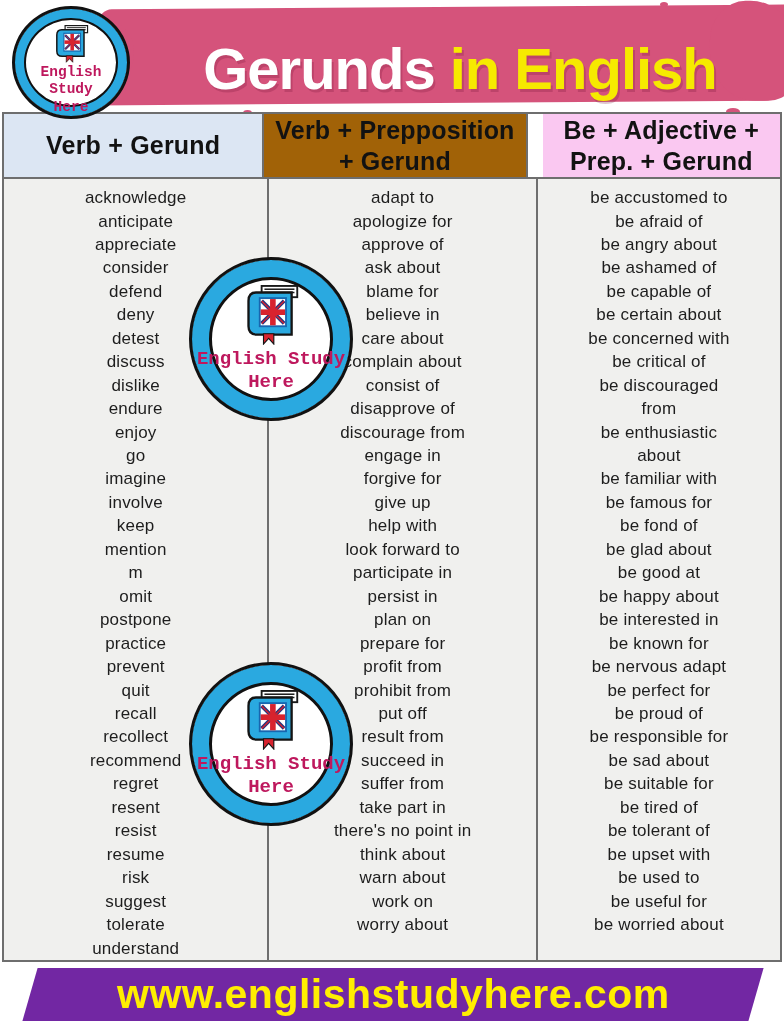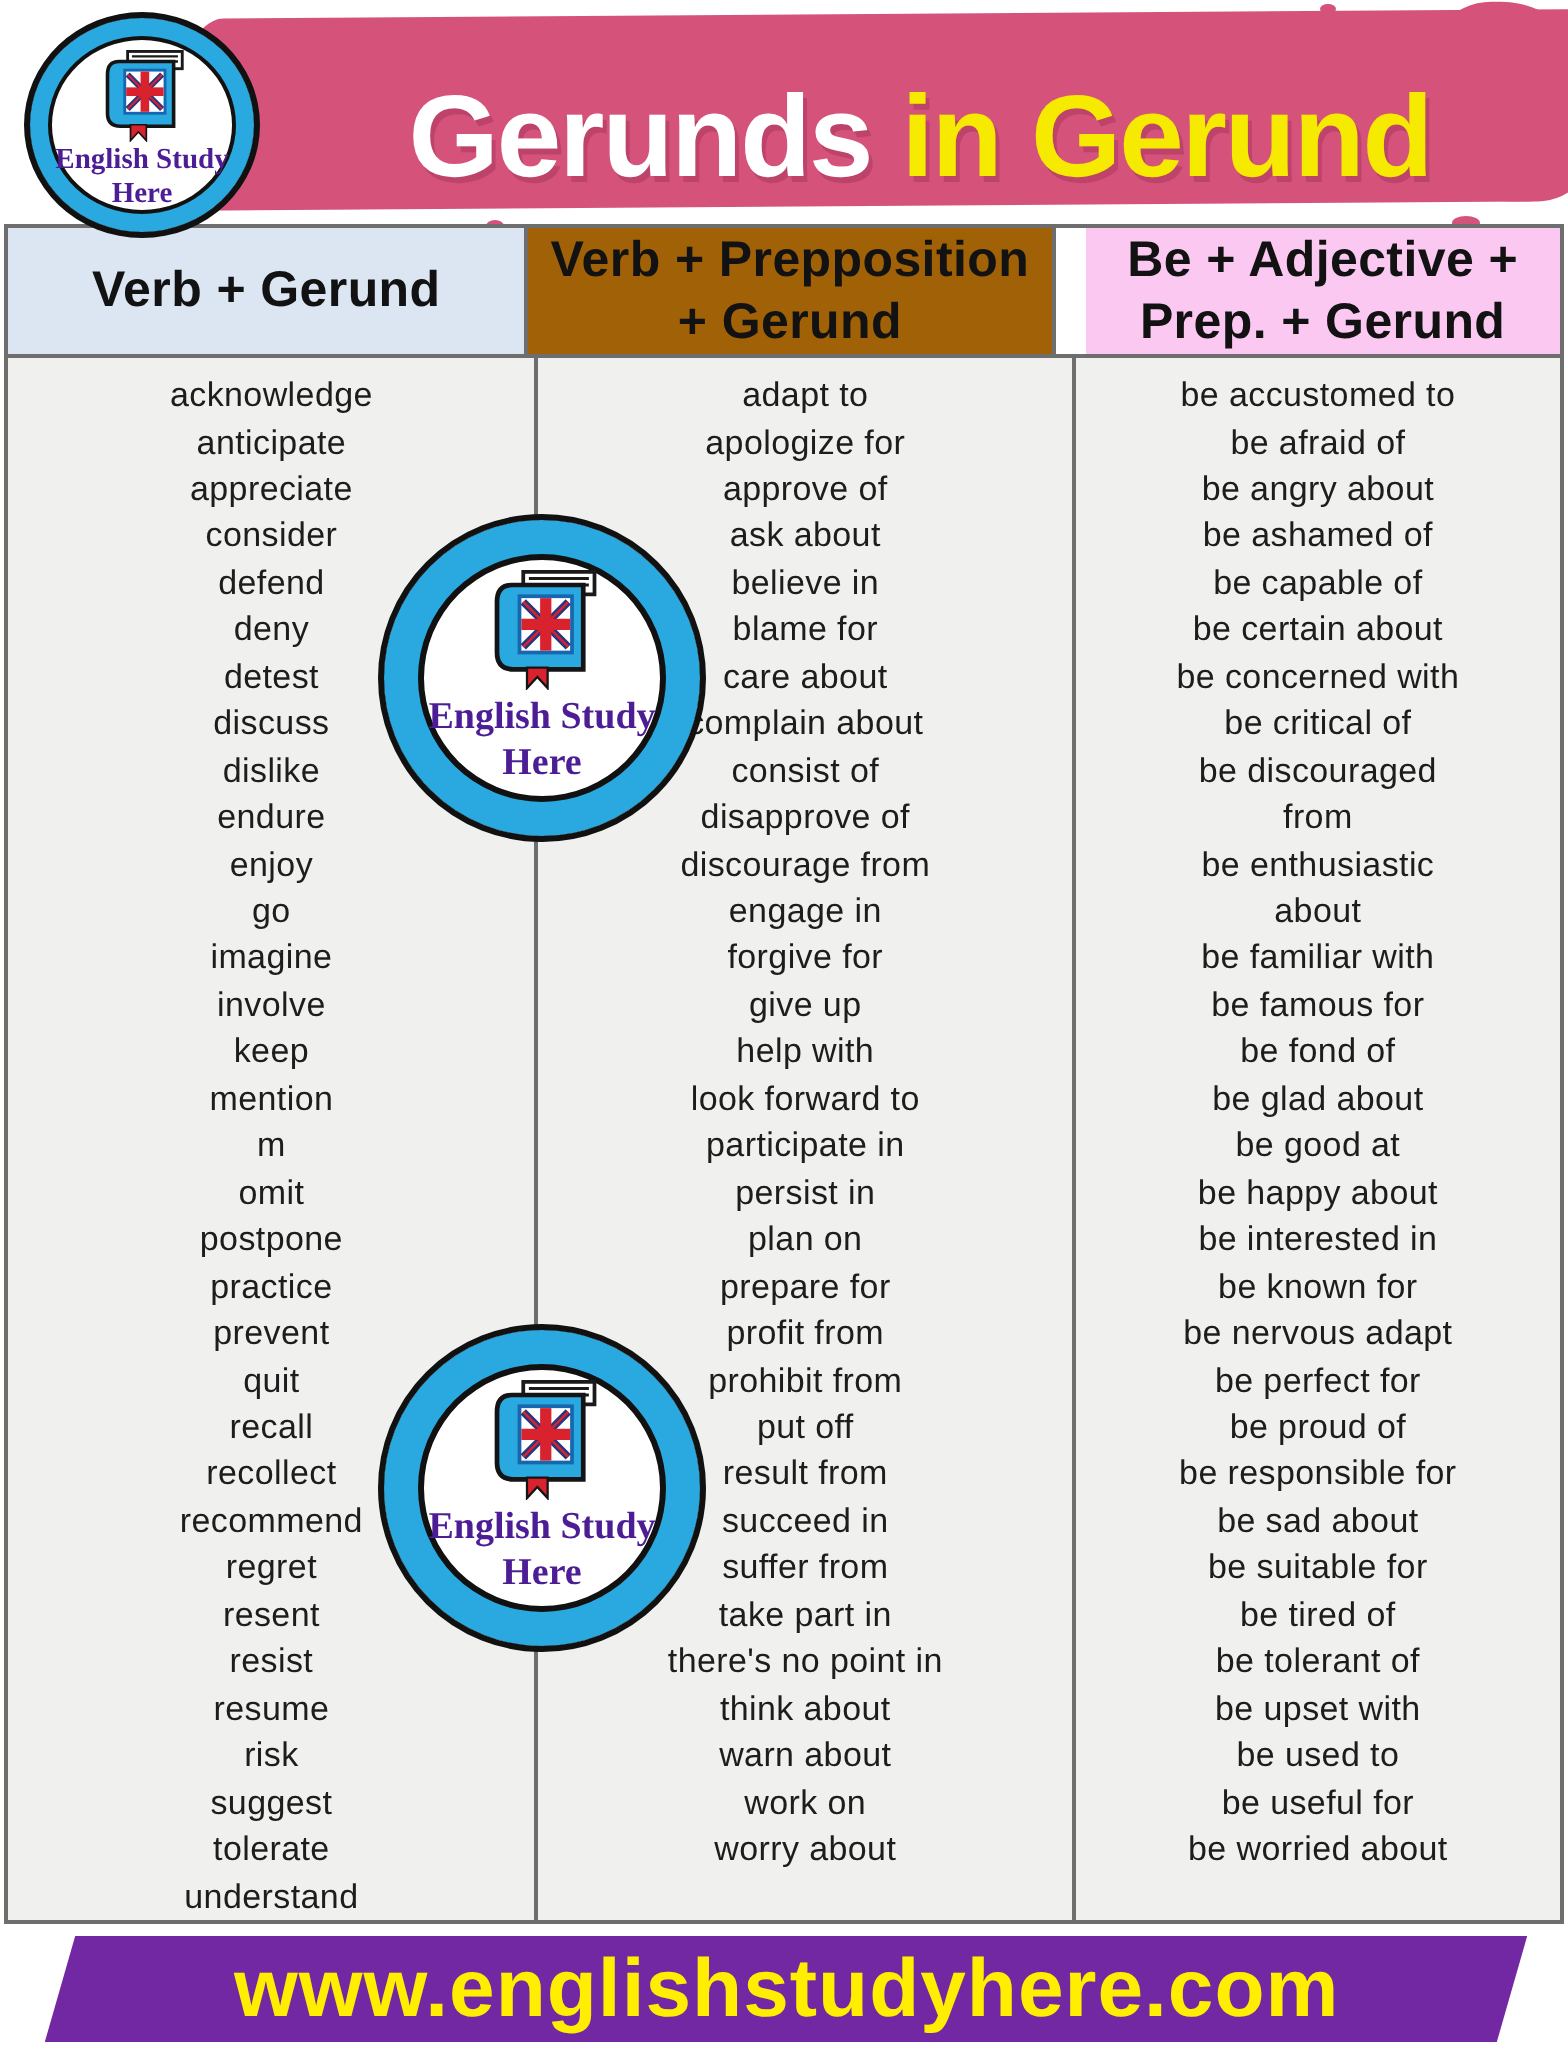--- a/index.html
+++ b/index.html
@@ -58,22 +58,22 @@
     z-index:7;
   }
   .logo-oval .book { width:46px; height:46px; margin-top:16px; }
   .logo-oval .badge-text { font-size:14.5px; line-height:1.2; margin-top:1px; }
   .wm { width:164px; height:164px; }
   .wm .book { width:62px; height:60px; margin-top:25px; }
   .wm .badge-text { font-size:19px; line-height:1.2; margin-top:3px; }
   .wm1 { left:189px; top:257px; }
   .wm2 { left:189px; top:662px; }
   .badge-text {
-    font-family:Liberation Serif, serif; font-weight:700;
-    color:#4c1d95; text-align:center;
+    font-family:Liberation Mono, monospace; font-weight:700;
+    color:#be185d; text-align:center;
   }
 
   
   .grid {
     position:absolute; left:2px; top:112px; width:780px; height:850px;
     border:2px solid #6e6e6e; z-index:3;
     display:flex; flex-direction:column;
   }
   .grid-header { display:flex; height:68px; border-bottom:2px solid #6e6e6e; }
   .grid-body { display:flex; flex:1; background:#f0f0ee; }
@@ -130,21 +130,21 @@
   </defs>
 </svg>
 
 <div class="brush"></div>
 <div class="speck s1"></div>
 <div class="speck s2"></div>
 <div class="speck s3"></div>
 
 <div class="title-wrap">
   <span class="title-word title-white">Gerunds</span>
-  <span class="title-word title-yellow">in Gerund</span>
+  <span class="title-word title-yellow">in English</span>
 </div>
 
 <div class="badge logo-oval">
   <svg class="book" viewBox="0 0 64 64">
       <use href="#book-glyph"></use>
     </svg>
   <div class="badge-text">
     <div>English Study</div>
     <div>Here</div>
   </div>
@@ -192,22 +192,22 @@
         <div class="word">risk</div>
         <div class="word">suggest</div>
         <div class="word">tolerate</div>
         <div class="word">understand</div>
       </div>
     <div class="bcell c2">
         <div class="word">adapt to</div>
         <div class="word">apologize for</div>
         <div class="word">approve of</div>
         <div class="word">ask about</div>
+        <div class="word">blame for</div>
         <div class="word">believe in</div>
-        <div class="word">blame for</div>
         <div class="word">care about</div>
         <div class="word">complain about</div>
         <div class="word">consist of</div>
         <div class="word">disapprove of</div>
         <div class="word">discourage from</div>
         <div class="word">engage in</div>
         <div class="word">forgive for</div>
         <div class="word">give up</div>
         <div class="word">help with</div>
         <div class="word">look forward to</div>

